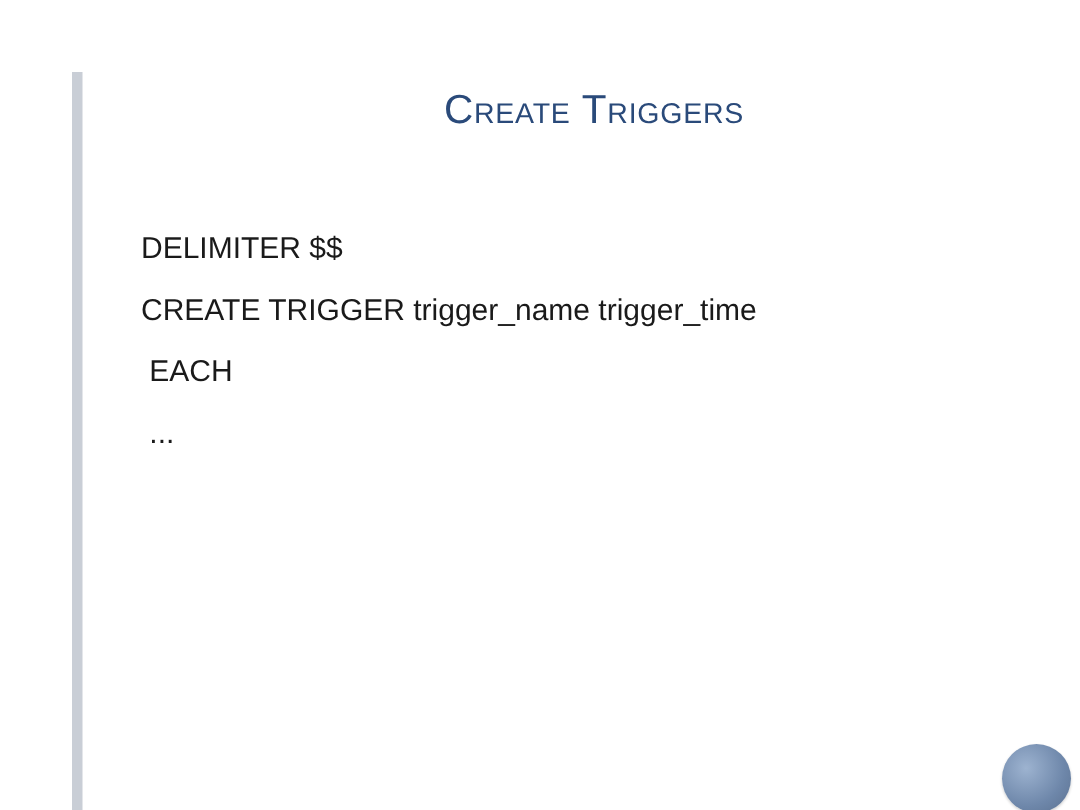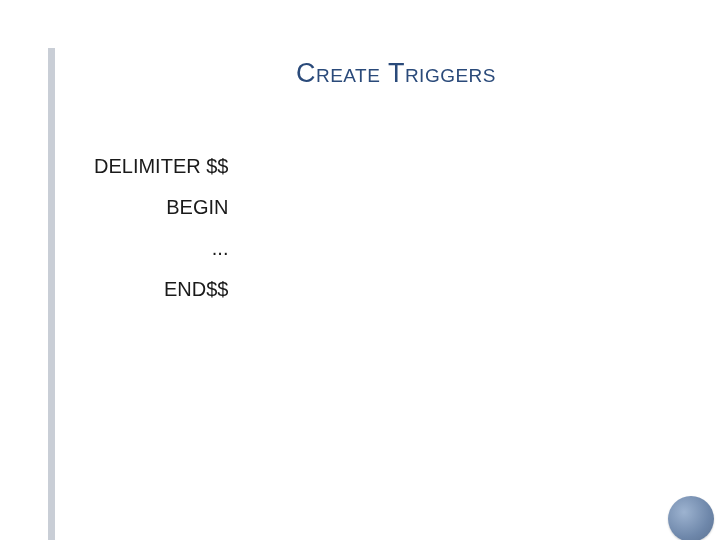--- a/index.html
+++ b/index.html
@@ -20,21 +20,21 @@
     font-weight: 400;
   }
   .content {
     position: absolute;
     left: 34px;
     top: 92px;
     font-size: 20px;
     color: #1a1a1a;
     line-height: 1.45;
   }
-  .content div { white-space: pre; text-align: right; }
+  .content div { white-space: pre; }
   .bar-left {
     position: absolute;
     left: 0;
     top: 0;
     width: 7px;
     height: 540px;
     background: #c9ced6;
   }
   .bar-right {
     position: absolute;
@@ -59,19 +59,19 @@
 <body>
 
 <div class="slide">
   <div class="bar-left"></div>
   <div class="bar-right"></div>
 
   <h1 class="title">Create Triggers</h1>
 
   <div class="content">
     <div>DELIMITER $$</div>
-    <div> BEGIN</div>
+    <div>CREATE TRIGGER trigger_name trigger_time</div>
+    <div> EACH</div>
     <div> ...</div>
-    <div> END$$</div>
   </div>
 
   <div class="circle"></div>
 </div>
 
 </body></html>

